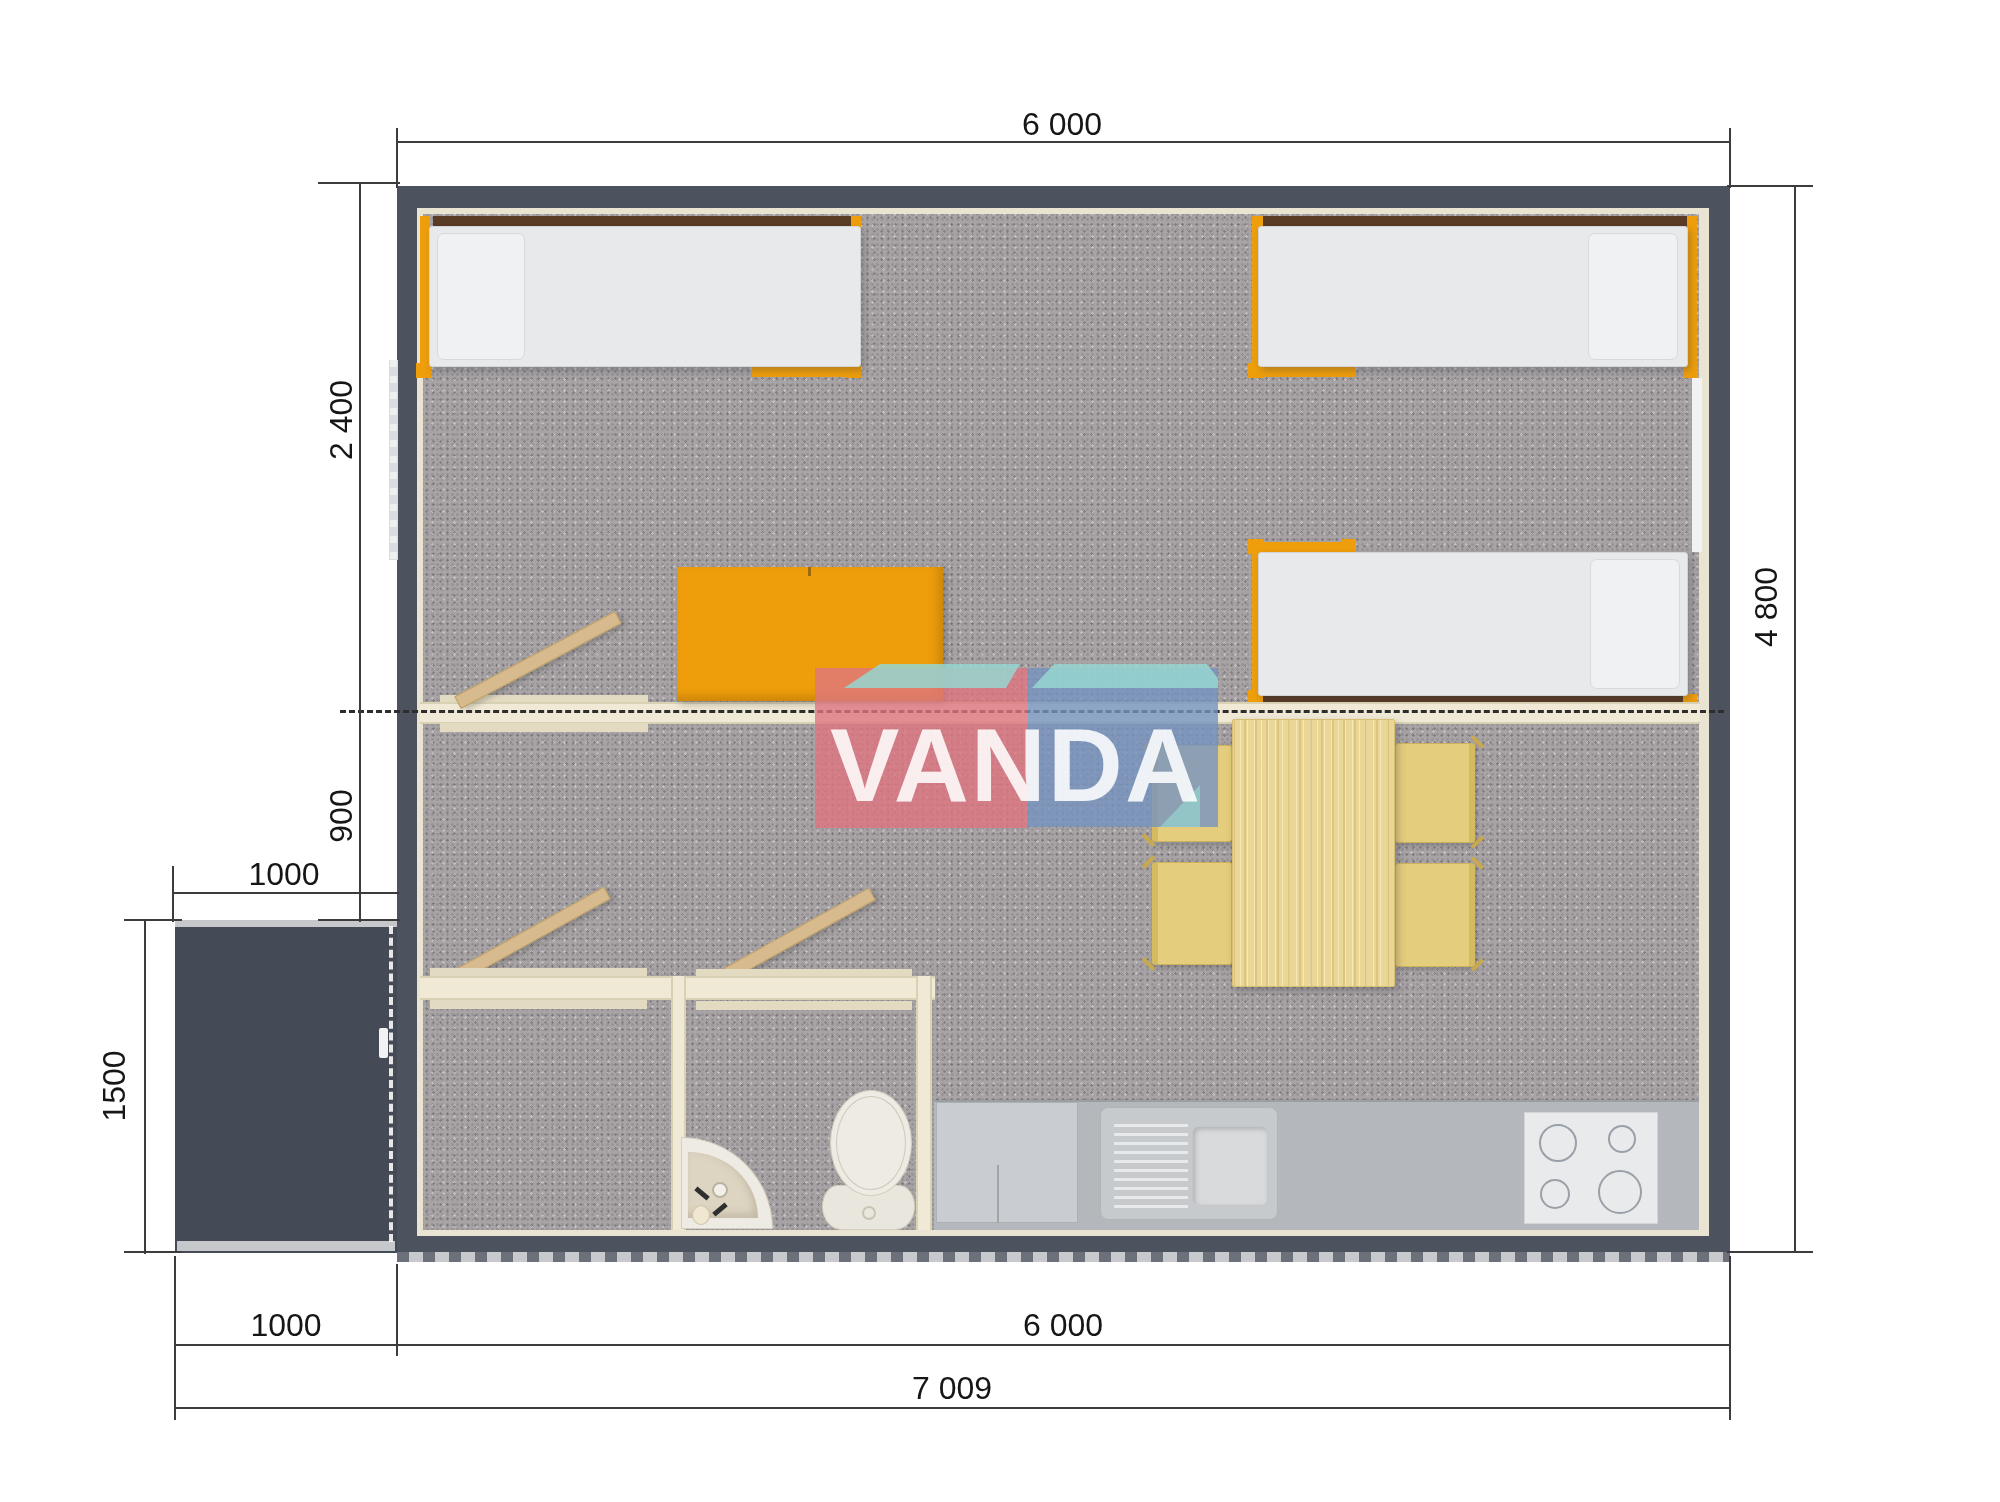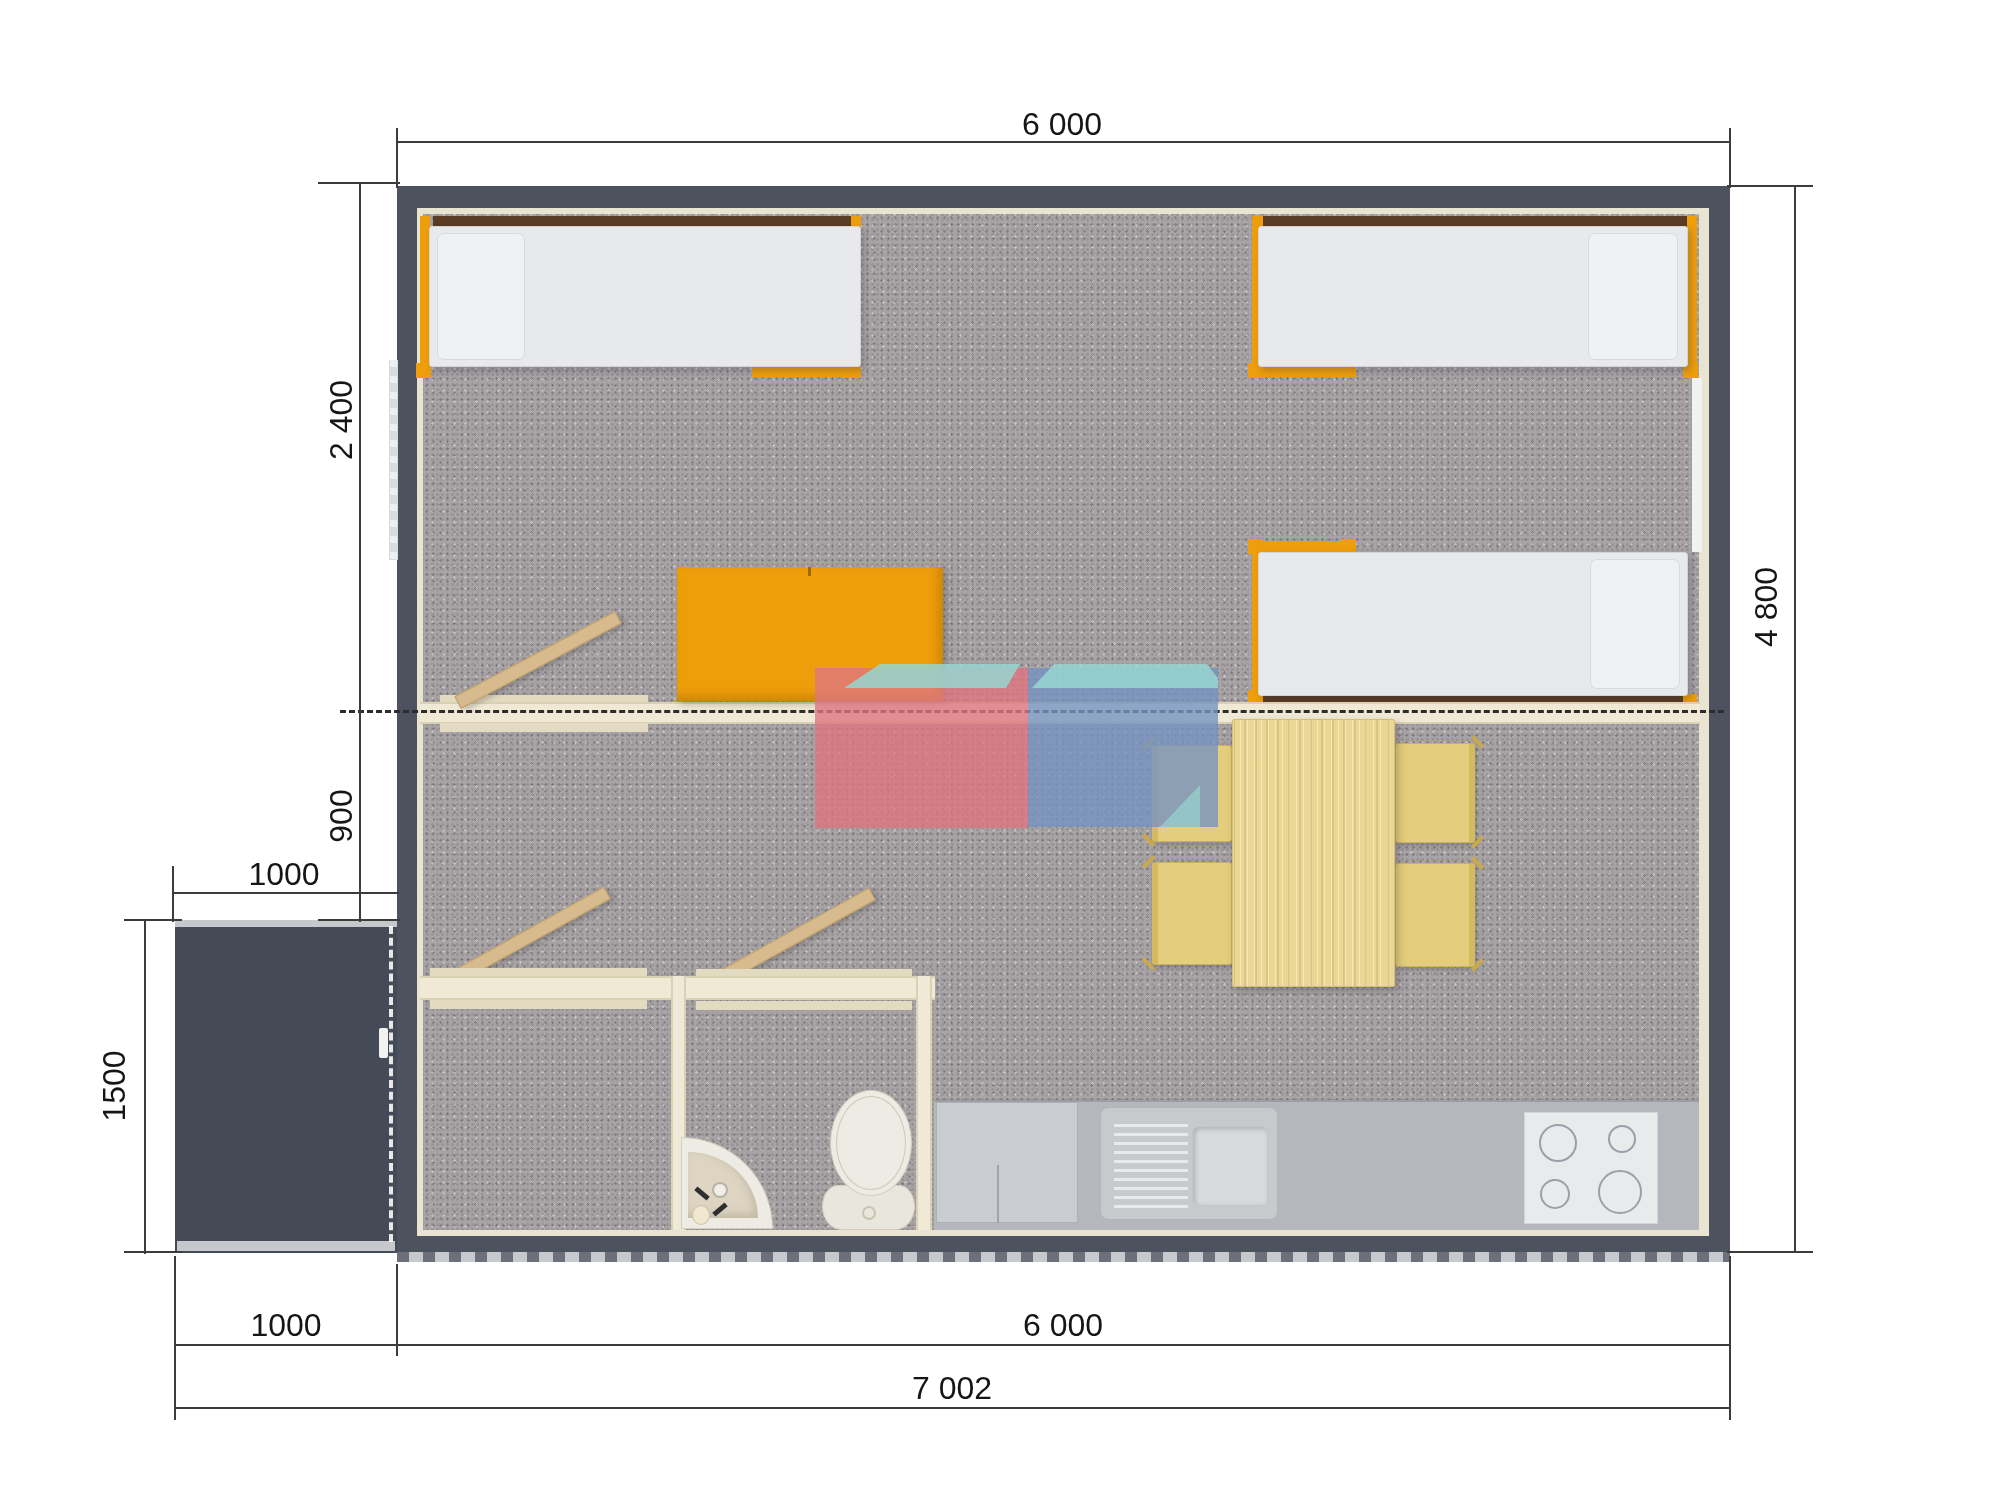--- a/index.html
+++ b/index.html
@@ -149,20 +149,21 @@
   <div class="abs" style="left:175px;top:920px;width:222px;height:7px;background:#c6c8cb;"></div>
   <div class="abs" style="left:177px;top:1241px;width:218px;height:10px;background:#c6c8cb;"></div>
   <div class="abs" style="left:389px;top:926px;width:0;height:316px;border-left:4px dashed rgba(250,250,250,.9);"></div>
   <div class="abs" style="left:379px;top:1028px;width:9px;height:30px;background:#f2f2f2;border-radius:2px;"></div>
 
   <div class="abs" style="left:815px;top:668px;width:213px;height:160px;background:rgba(222,118,128,.8);z-index:40;"></div>
   <div class="abs" style="left:1028px;top:668px;width:190px;height:159px;background:rgba(118,148,192,.8);z-index:40;"></div>
   <div class="abs" style="left:820px;top:664px;width:200px;height:24px;background:rgba(150,214,208,.85);clip-path:polygon(12% 100%,30% 0,100% 0,93% 100%);z-index:41;"></div>
   <div class="abs" style="left:1032px;top:664px;width:186px;height:24px;background:rgba(150,214,208,.85);clip-path:polygon(0 100%,12% 0,94% 0,100% 60%,100% 100%);z-index:41;"></div>
   <div class="abs" style="left:1160px;top:785px;width:40px;height:42px;background:rgba(150,214,208,.7);clip-path:polygon(100% 0,100% 100%,0 100%);z-index:41;"></div>
+  <div class="logo-letters" style="left:830px;top:700px;width:350px;height:130px;z-index:42;">VANDA</div>
 
   <div class="dl" style="left:397px;top:141px;width:1333px;height:2px;"></div>
   <div class="dl" style="left:396px;top:128px;width:2px;height:60px;"></div>
   <div class="dl" style="left:1729px;top:128px;width:2px;height:60px;"></div>
   <div class="dim-label" style="left:992px;top:106px;width:140px;">6 000</div>
 
   <div class="dl" style="left:359px;top:182px;width:2px;height:740px;"></div>
   <div class="dl" style="left:318px;top:182px;width:82px;height:2px;"></div>
   <div class="dl" style="left:318px;top:919px;width:82px;height:2px;"></div>
   <div class="dim-label rot" style="left:271px;top:402px;width:140px;">2 400</div>
@@ -183,15 +184,15 @@
   <div class="dim-label rot" style="left:1696px;top:589px;width:140px;">4 800</div>
 
   <div class="dl" style="left:175px;top:1344px;width:1556px;height:2px;"></div>
   <div class="dl" style="left:174px;top:1256px;width:2px;height:164px;"></div>
   <div class="dl" style="left:396px;top:1264px;width:2px;height:92px;"></div>
   <div class="dl" style="left:1729px;top:1256px;width:2px;height:164px;"></div>
   <div class="dim-label" style="left:226px;top:1307px;width:120px;">1000</div>
   <div class="dim-label" style="left:993px;top:1307px;width:140px;">6 000</div>
 
   <div class="dl" style="left:175px;top:1407px;width:1556px;height:2px;"></div>
-  <div class="dim-label" style="left:882px;top:1370px;width:140px;">7 002</div>
+  <div class="dim-label" style="left:882px;top:1370px;width:140px;">7 009</div>
 
 </div>
 
 </body></html>

